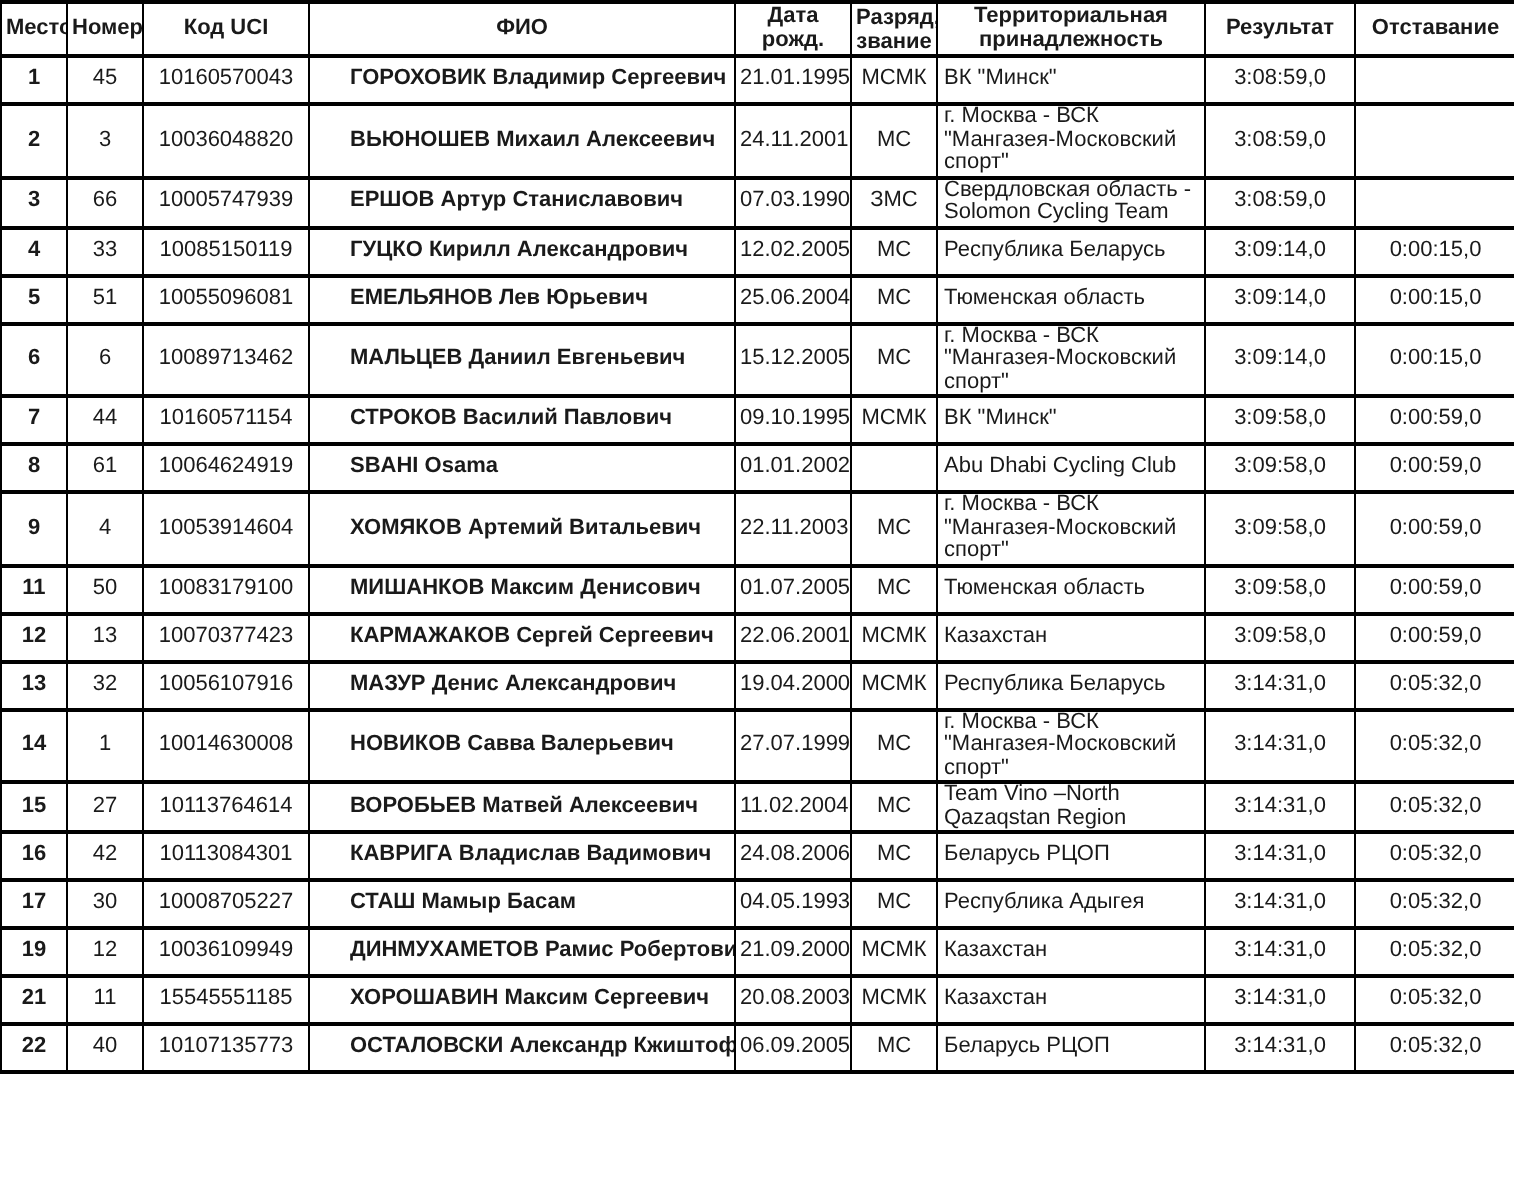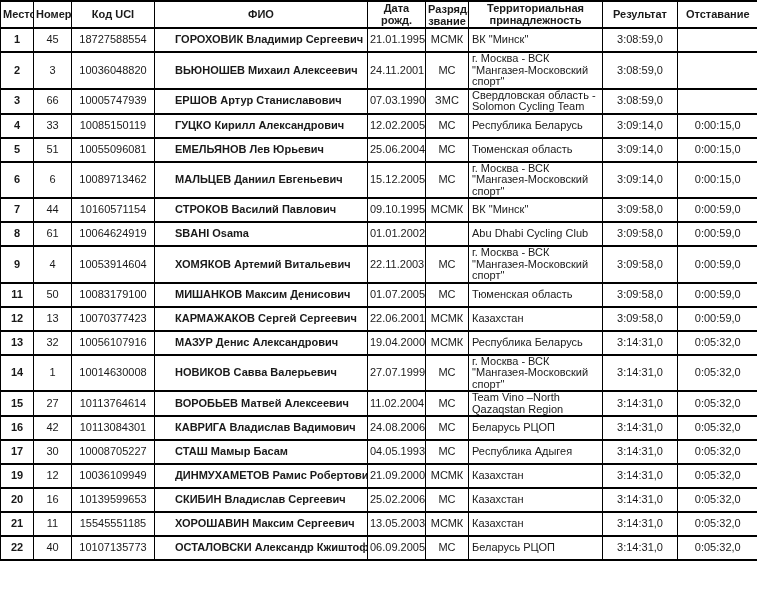--- a/index.html
+++ b/index.html
@@ -72,21 +72,21 @@
         <th class="col-rank">Разряд, звание</th>
         <th class="col-team-h">Территориальная принадлежность</th>
         <th class="col-result">Результат</th>
         <th class="col-gap">Отставание</th>
       </tr>
     </thead>
     <tbody>
         <tr>
           <td class="col-place">1</td>
           <td class="col-number">45</td>
-          <td class="col-uci">18727588554</td>
+          <td class="col-uci">10160570043</td>
           <td class="col-name">ГОРОХОВИК Владимир Сергеевич</td>
           <td class="col-dob">21.01.1995</td>
           <td class="col-rank">МСМК</td>
           <td class="col-team">ВК "Минск"</td>
           <td class="col-result">3:08:59,0</td>
           <td class="col-gap"></td>
         </tr>
         <tr>
           <td class="col-place">2</td>
           <td class="col-number">3</td>
@@ -257,36 +257,25 @@
           <td class="col-number">12</td>
           <td class="col-uci">10036109949</td>
           <td class="col-name">ДИНМУХАМЕТОВ Рамис Робертович</td>
           <td class="col-dob">21.09.2000</td>
           <td class="col-rank">МСМК</td>
           <td class="col-team">Казахстан</td>
           <td class="col-result">3:14:31,0</td>
           <td class="col-gap">0:05:32,0</td>
         </tr>
         <tr>
-          <td class="col-place">20</td>
-          <td class="col-number">16</td>
-          <td class="col-uci">10139599653</td>
-          <td class="col-name">СКИБИН Владислав Сергеевич</td>
-          <td class="col-dob">25.02.2006</td>
-          <td class="col-rank">МС</td>
-          <td class="col-team">Казахстан</td>
-          <td class="col-result">3:14:31,0</td>
-          <td class="col-gap">0:05:32,0</td>
-        </tr>
-        <tr>
           <td class="col-place">21</td>
           <td class="col-number">11</td>
           <td class="col-uci">15545551185</td>
           <td class="col-name">ХОРОШАВИН Максим Сергеевич</td>
-          <td class="col-dob">13.05.2003</td>
+          <td class="col-dob">20.08.2003</td>
           <td class="col-rank">МСМК</td>
           <td class="col-team">Казахстан</td>
           <td class="col-result">3:14:31,0</td>
           <td class="col-gap">0:05:32,0</td>
         </tr>
         <tr>
           <td class="col-place">22</td>
           <td class="col-number">40</td>
           <td class="col-uci">10107135773</td>
           <td class="col-name">ОСТАЛОВСКИ Александр Кжиштофович</td>

